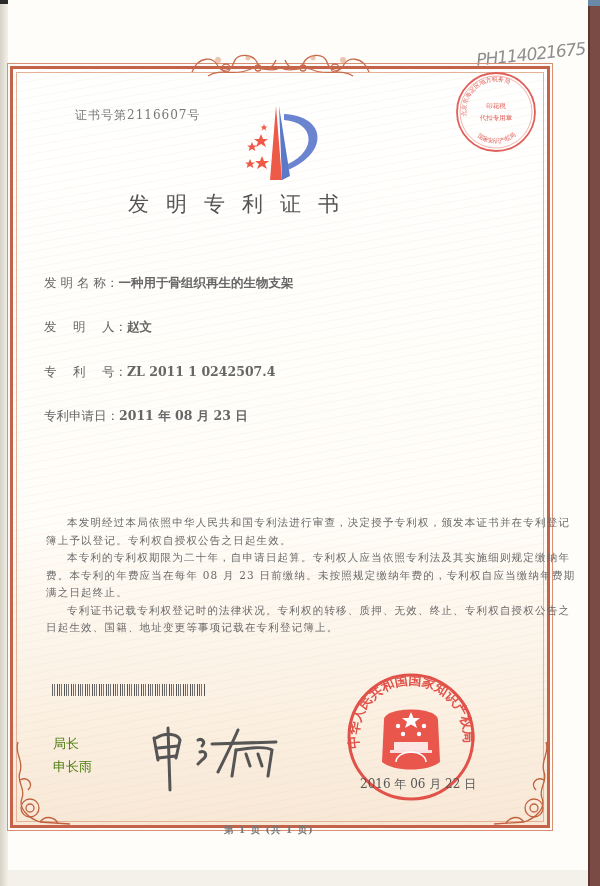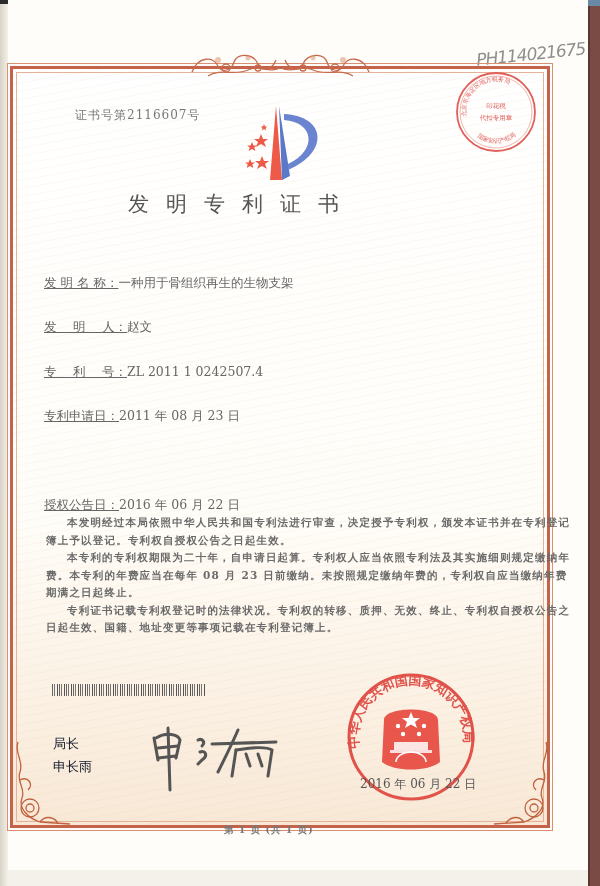--- a/index.html
+++ b/index.html
@@ -49,35 +49,35 @@
     .title {
       position: absolute; left: 120px; top: 190px; width: 290px;
       font-family: "DejaVu Sans", "Liberation Sans", sans-serif;
       font-size: 21px; color: #555; letter-spacing: 17px;
       white-space: nowrap;
     }
     .field {
       position: absolute; left: 36px;
       font-size: 12.5px; color: #666; white-space: nowrap;
     }
-    .field .label { letter-spacing: 0px; text-decoration: underline; }
-    .field .value { color: #666; }
+    .field .label { letter-spacing: 0px; }
+    .field .value { color: #666; font-weight: bold; }
     .body-text {
       position: absolute; left: 38px; top: 514px; width: 530px;
       font-size: 10.5px; color: #6a6a6a; line-height: 17.5px; letter-spacing: 1.2px;
     }
-    .body-text p { text-indent: 2em; font-weight: bold; }
+    .body-text p { text-indent: 2em; }
     .barcode {
       position: absolute; left: 44px; top: 684px; width: 154px; height: 12px;
       background: repeating-linear-gradient(90deg,#666 0 1px,transparent 1px 2px,#777 2px 3px,transparent 3px 5px,#555 5px 6px,transparent 6px 7px);
     }
     .director-title, .director-name {
       position: absolute; left: 45px;
       font-family: Liberation Serif, serif;
-      font-size: 13px; color: #0f172a;
+      font-size: 13px; color: #4d7c0f;
     }
     .signature { position: absolute; left: 140px; top: 720px; width: 135px; height: 72px; }
     .seal { position: absolute; left: 338px; top: 672px; width: 130px; height: 130px; }
     .grant-date {
       position: absolute; left: 352px; top: 776px;
       font-size: 12px; color: #555; white-space: nowrap;
     }
     .page-num {
       position: absolute; left: 216px; top: 824px;
       font-size: 9.5px; color: #777; letter-spacing: 1px; font-weight: bold;
@@ -167,23 +167,20 @@
     <span class="label">发 明 名 称：</span><span class="value">一种用于骨组织再生的生物支架</span>
   </div>
   <div class="field" style="top:319px">
     <span class="label">发　 明　 人：</span><span class="value">赵文</span>
   </div>
   <div class="field" style="top:364px">
     <span class="label">专　 利　 号：</span><span class="value">ZL 2011 1 0242507.4</span>
   </div>
   <div class="field" style="top:408px">
     <span class="label">专利申请日：</span><span class="value">2011 年 08 月 23 日</span>
-  </div>
-  <div class="field" style="top:497px">
-    <span class="label">授权公告日：</span><span class="value">2016 年 06 月 22 日</span>
   </div>
 
   <div class="body-text">
     <p>本发明经过本局依照中华人民共和国专利法进行审查，决定授予专利权，颁发本证书并在专利登记簿上予以登记。专利权自授权公告之日起生效。</p>
     <p>本专利的专利权期限为二十年，自申请日起算。专利权人应当依照专利法及其实施细则规定缴纳年费。本专利的年费应当在每年 08 月 23 日前缴纳。未按照规定缴纳年费的，专利权自应当缴纳年费期满之日起终止。</p>
     <p>专利证书记载专利权登记时的法律状况。专利权的转移、质押、无效、终止、专利权自授权公告之日起生效、国籍、地址变更等事项记载在专利登记簿上。</p>
   </div>
 
   <div class="barcode"></div>
 

